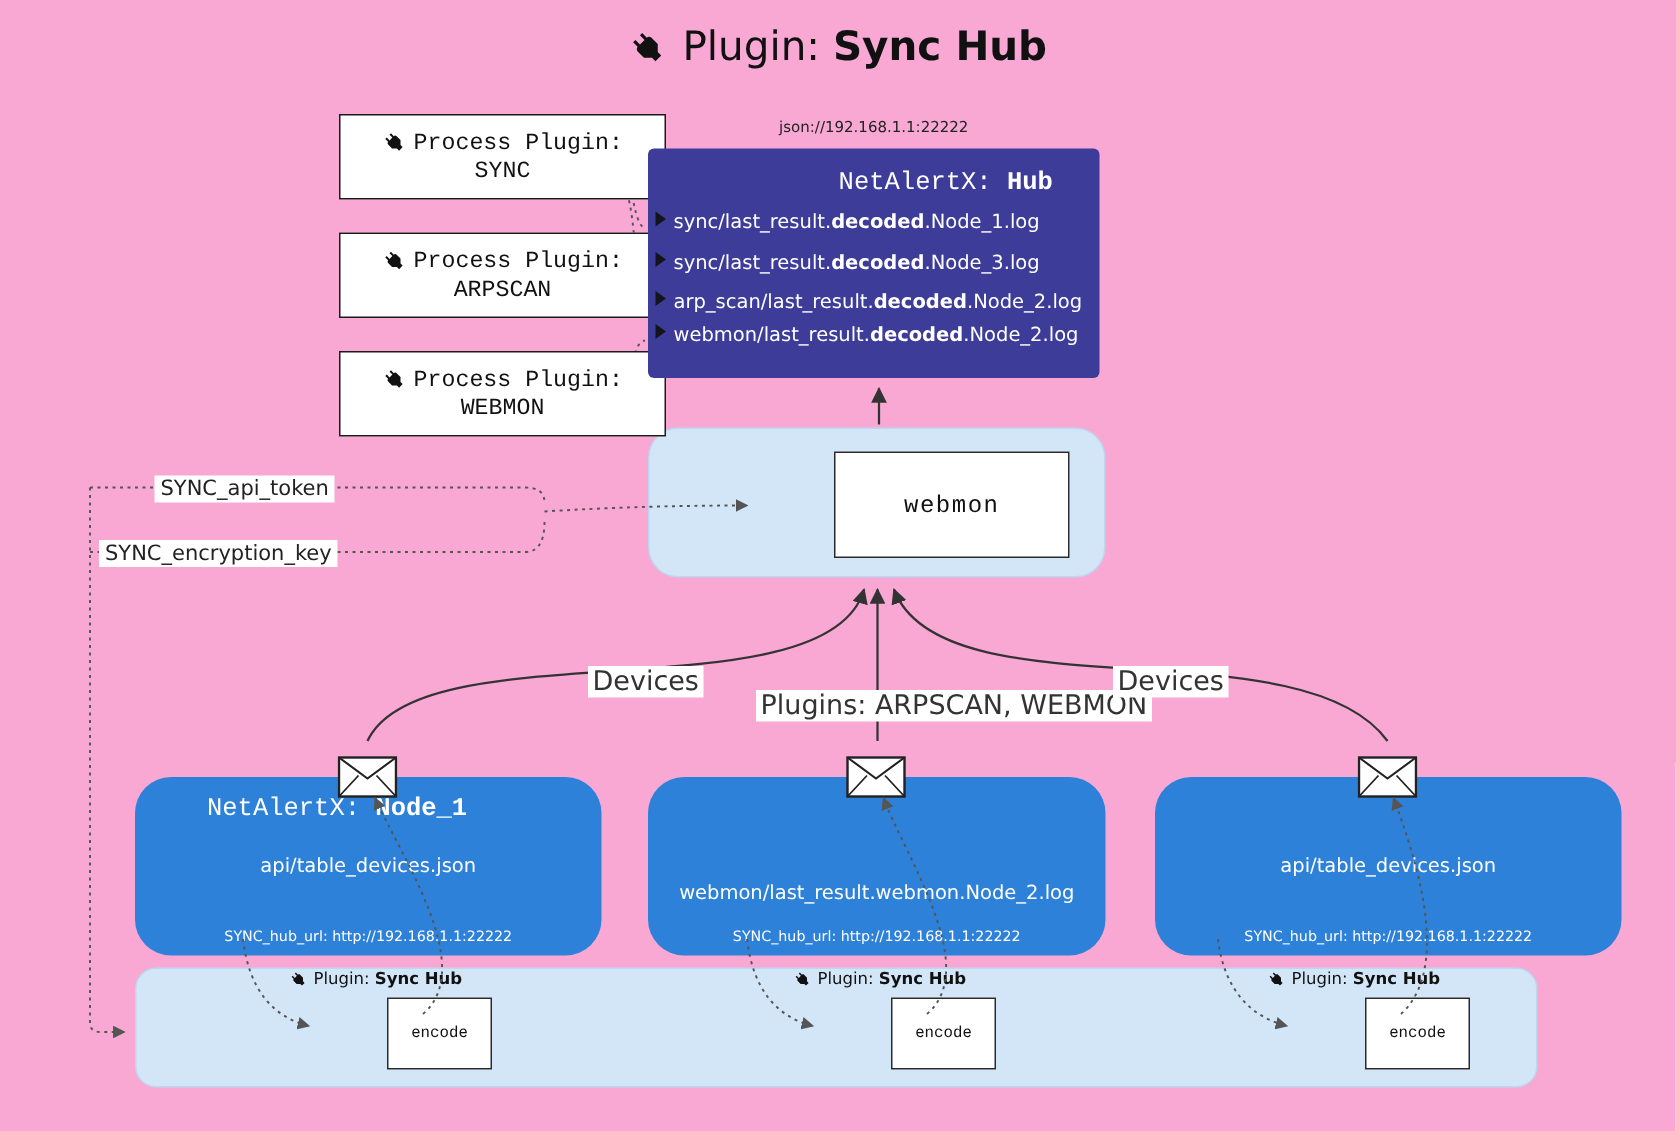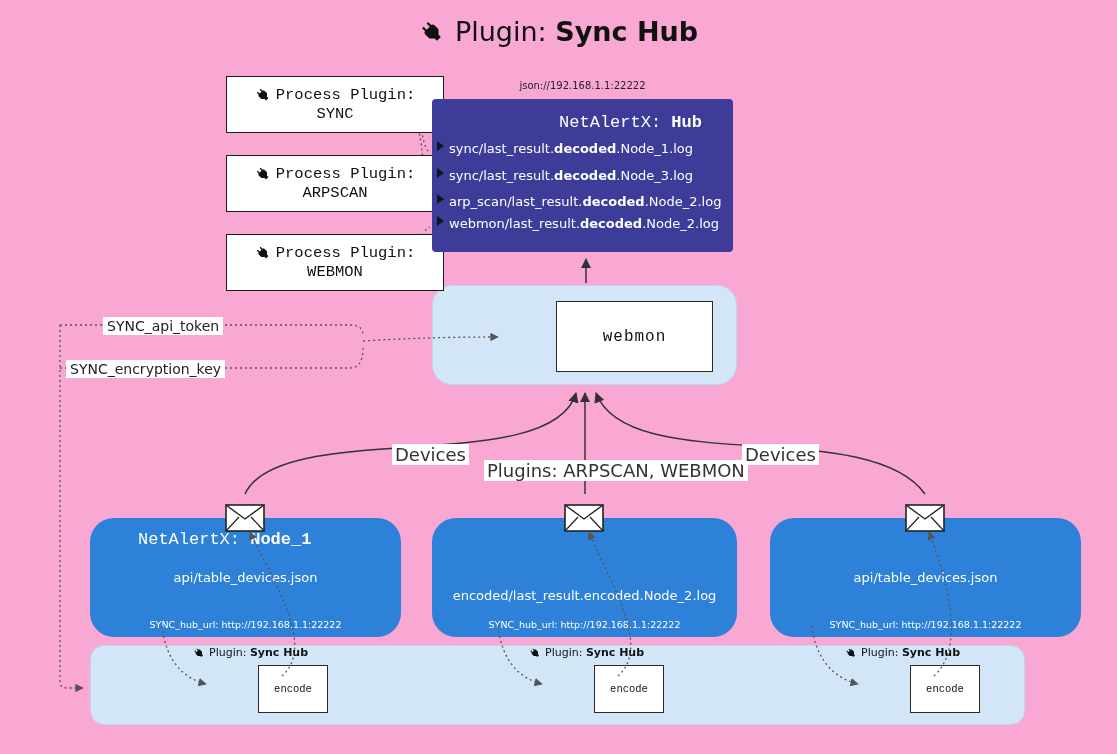--- a/index.html
+++ b/index.html
@@ -151,30 +151,30 @@
         <span>.Node_2.log</span>
     </div>
   </div>
 
   <div class="abs white-box decode-box mono">webmon</div>
 
   <div class="abs token-label" style="left:103px;top:317px">SYNC_api_token</div>
   <div class="abs token-label" style="left:66px;top:360px">SYNC_encryption_key</div>
 
   <div class="abs edge-label" style="left:392px;top:444px">Devices</div>
-  <div class="abs edge-label" style="left:484px;top:460px">Plugins: ARPSCAN, WEBMON</div>
+  <div class="abs edge-label" style="left:504px;top:460px">Plugins: ARPSCAN, WEBMON</div>
   <div class="abs edge-label" style="left:742px;top:444px">Devices</div>
 
   <div class="abs node" style="left:90px;width:311px">
     <div class="node-title mono"><span>NetAlertX: </span><b>Node_1</b></div>
     <div class="node-line" style="top:52px">api/table_devices.json</div>
     <div class="node-footer">SYNC_hub_url: http://192.168.1.1:22222</div>
   </div>
   <div class="abs node" style="left:432px;width:305px">
-    <div class="node-line" style="top:70px">encoded/last_result.encoded.Node_2.log</div>
+    <div class="node-line" style="top:70px">webmon/last_result.webmon.Node_2.log</div>
     <div class="node-footer">SYNC_hub_url: http://192.168.1.1:22222</div>
   </div>
   <div class="abs node" style="left:770px;width:311px">
     <div class="node-line" style="top:52px">api/table_devices.json</div>
     <div class="node-footer">SYNC_hub_url: http://192.168.1.1:22222</div>
   </div>
 
   <svg class="abs envelope" style="left:225px;top:504px" viewBox="0 0 40 28">
     <rect x="1" y="1" width="38" height="26" fill="#fff" stroke="#222" stroke-width="1.6"></rect>
     <path d="M1,1 L20,15 L39,1" fill="none" stroke="#222" stroke-width="1.4"></path>

